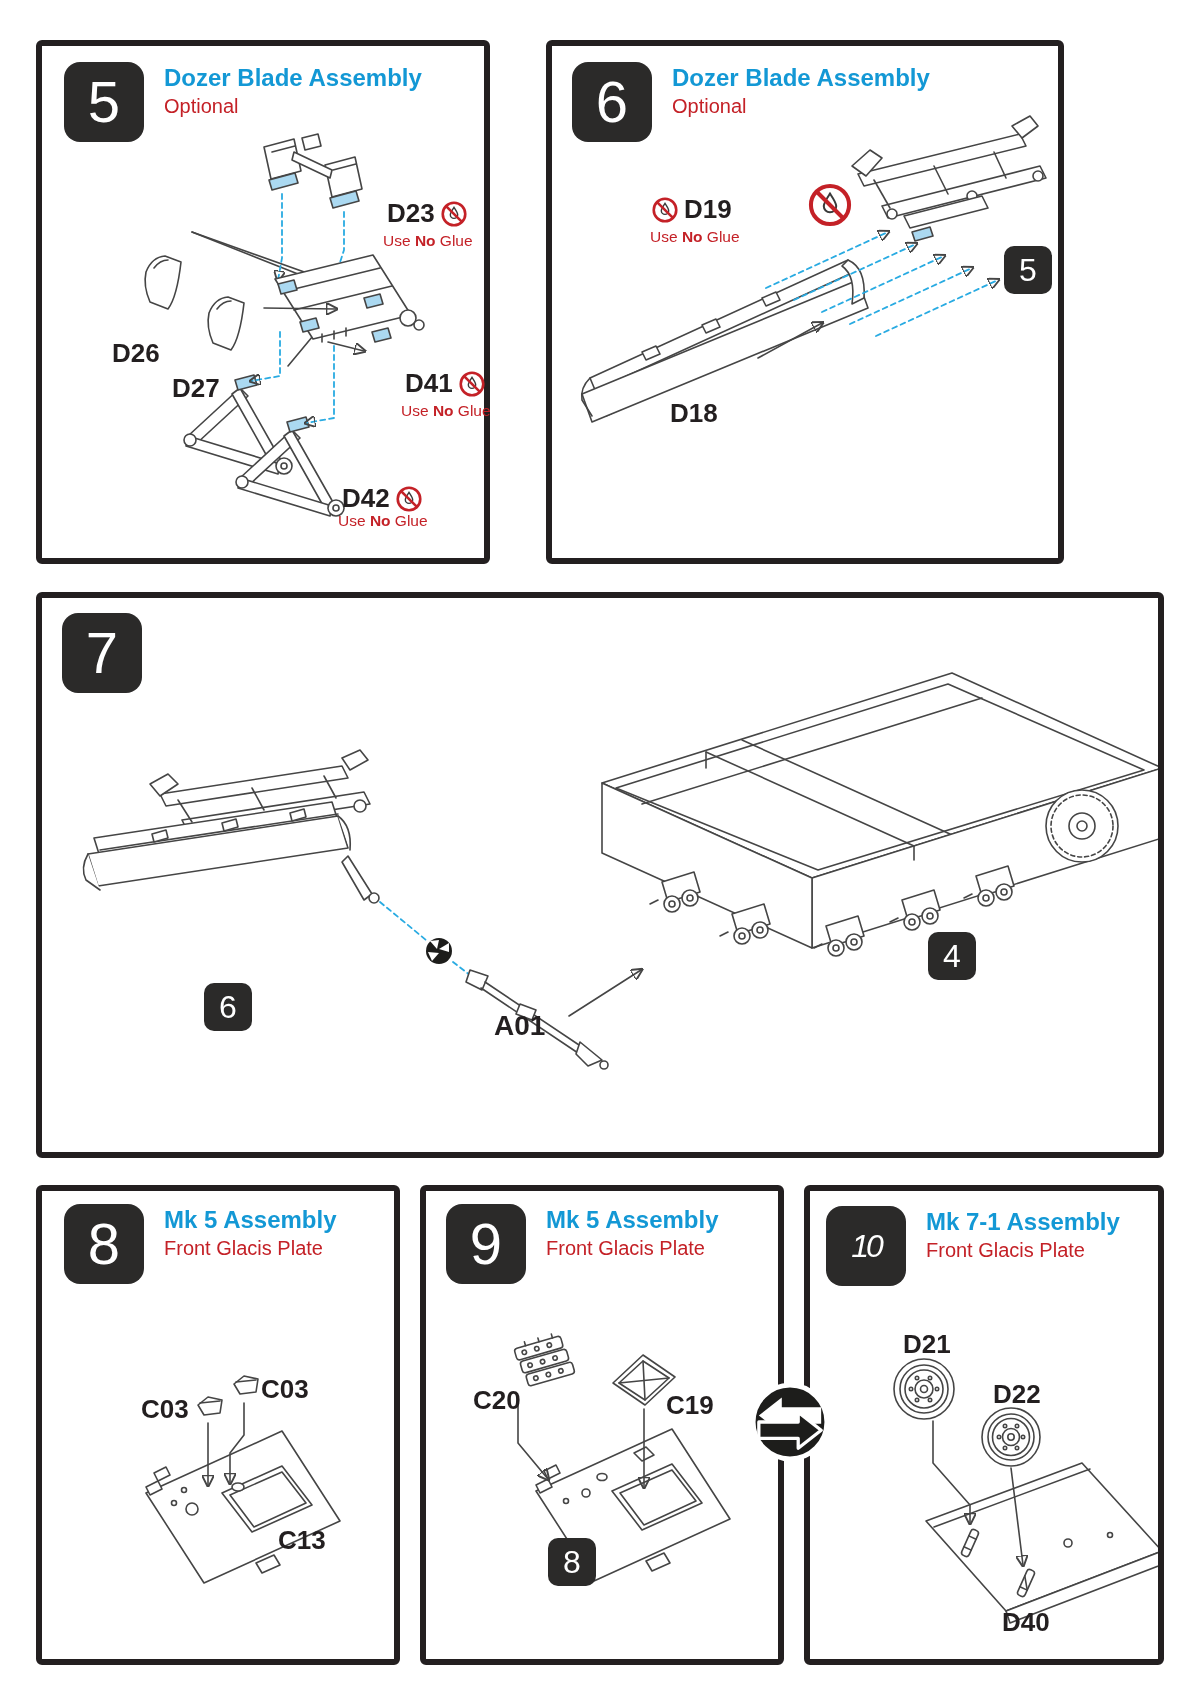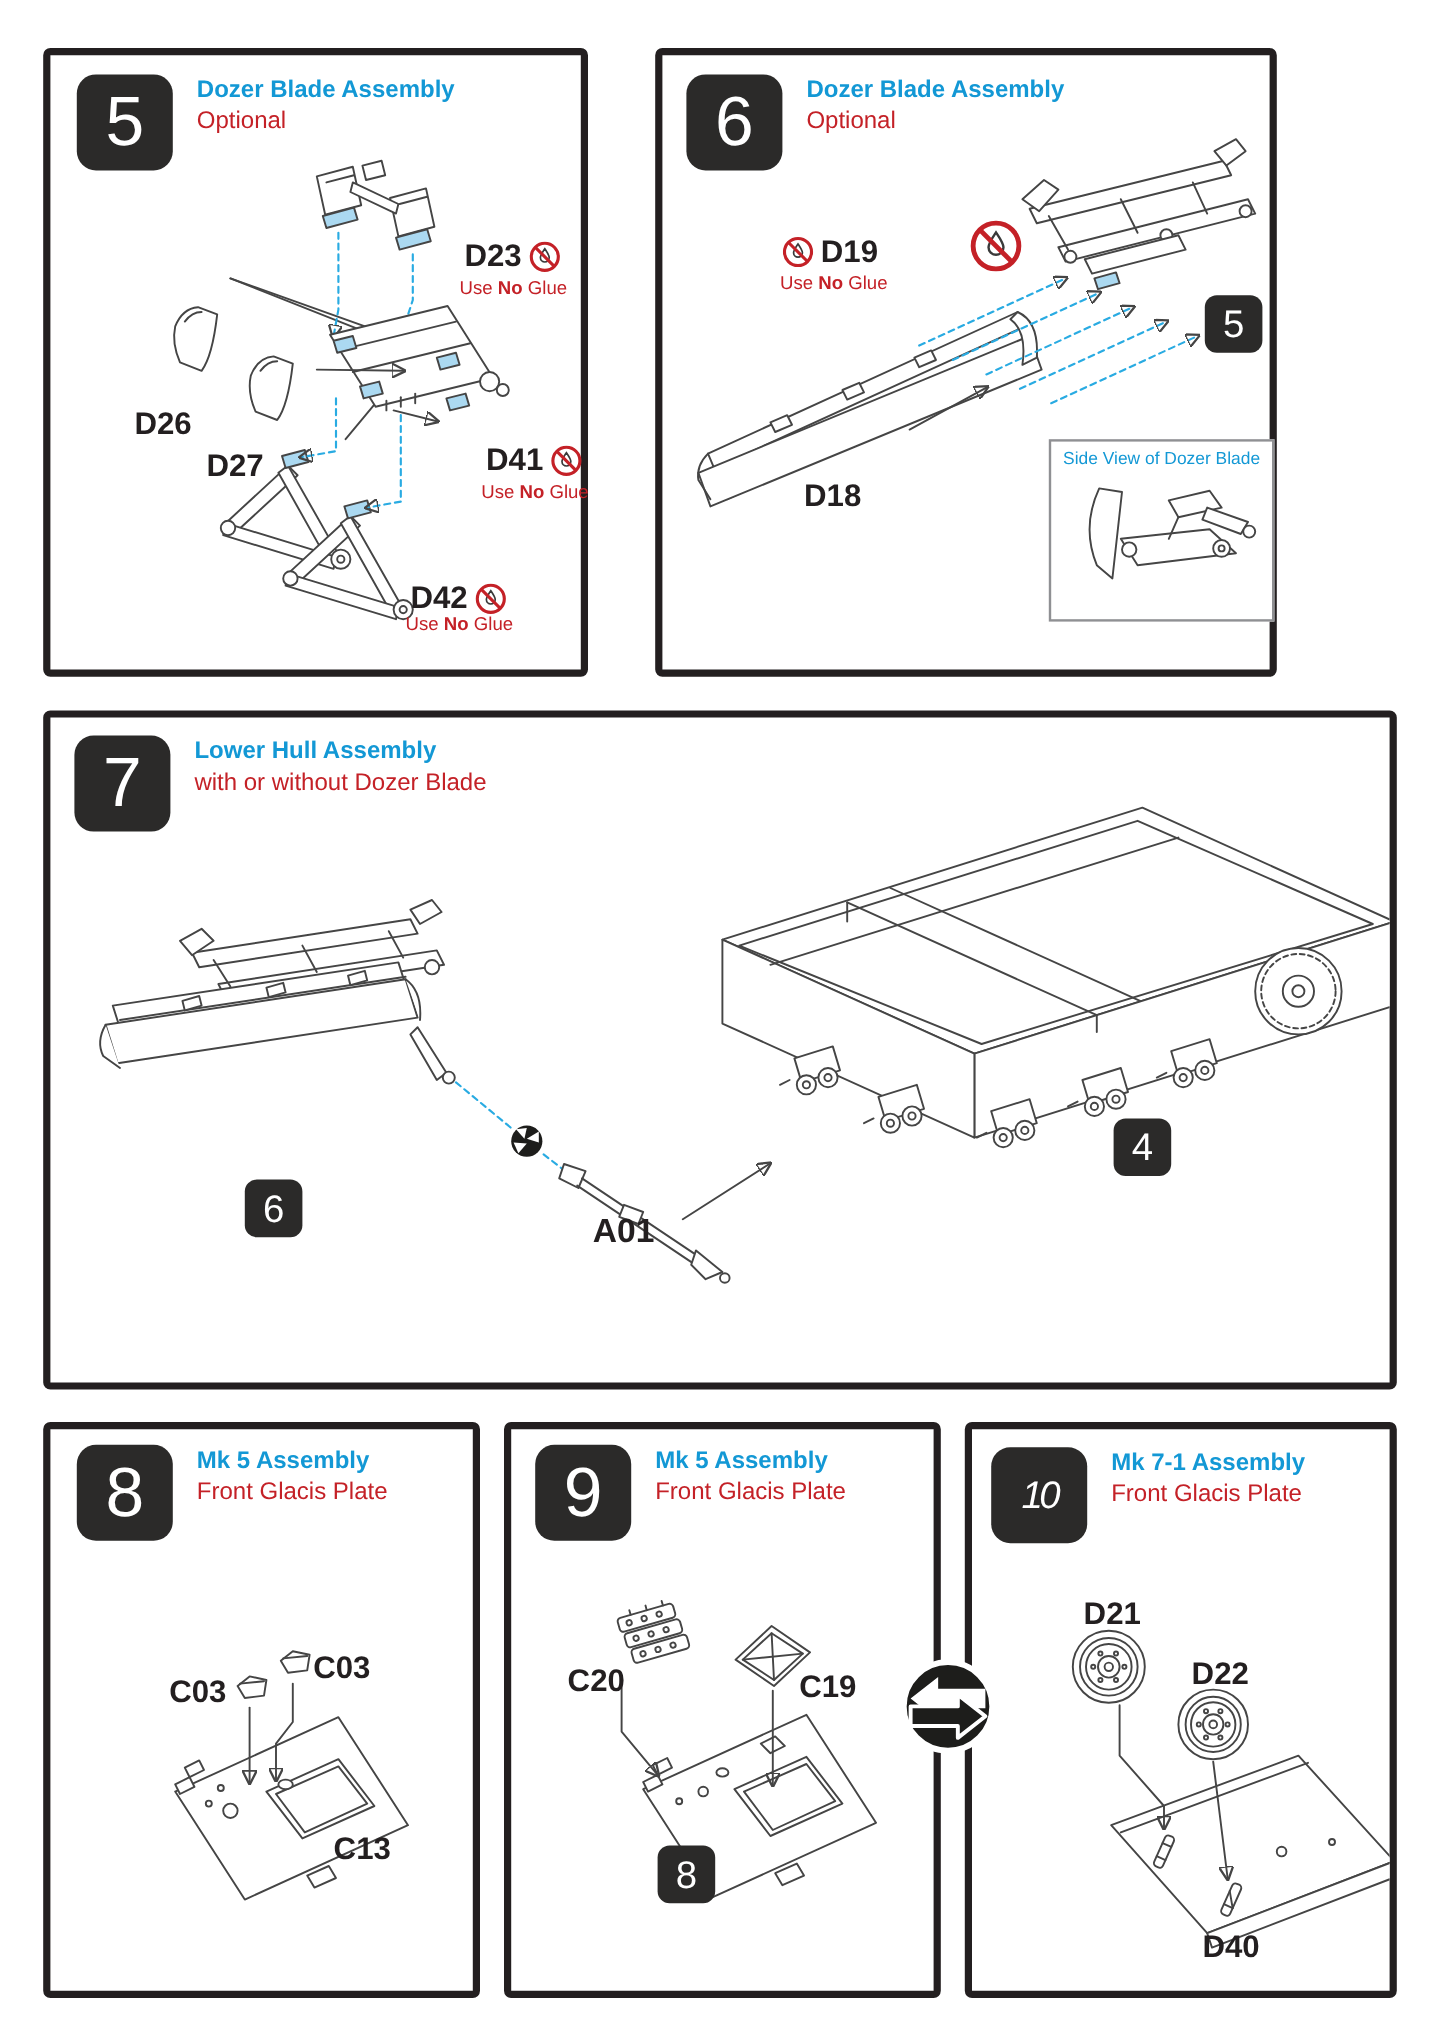--- a/index.html
+++ b/index.html
@@ -4,21 +4,21 @@
 <style>
   html,body{margin:0;padding:0;background:#fff;}
   .page{position:relative;width:1200px;height:1702px;background:#fff;overflow:hidden;
         font-family:"Liberation Sans",sans-serif;color:#231f20;}
   .panel{position:absolute;box-sizing:border-box;border:6px solid var(--panel-border,#231f20);
          border-radius:6px;background:#fff;}
   .step-header{position:absolute;display:flex;gap:20px;align-items:flex-start;}
   .step-num{width:80px;height:80px;background:var(--step-box-bg,#2b2a29);color:#fff;border-radius:16px;
             display:flex;align-items:center;justify-content:center;font-size:58px;line-height:1;}
   .step-num.wide{letter-spacing:-3px;font-size:32px;font-style:italic;}
-  .step-title{color:var(--title-blue,#1398d5);font-weight:bold;font-size:20px;line-height:1.15;margin-top:2px;}
+  .step-title{color:var(--title-blue,#1398d5);font-weight:bold;font-size:24px;line-height:1.15;margin-top:2px;}
   .step-sub{color:var(--accent-red,#c42127);font-size:20px;margin-top:3px;}
   .ref-num{position:absolute;width:48px;height:48px;background:var(--step-box-bg,#2b2a29);color:#fff;
            border-radius:10px;display:flex;align-items:center;justify-content:center;font-size:32px;}
   .part-label{position:absolute;font-weight:bold;font-size:26px;color:#231f20;white-space:nowrap;}
   .part-row{position:absolute;display:flex;align-items:center;gap:6px;text-align:center;}
   .part-row .pl{font-weight:bold;font-size:26px;color:#231f20;}
   .noglue{position:absolute;font-size:15.5px;color:var(--accent-red,#c42127);white-space:nowrap;}
   .noglue b{font-weight:bold;}
   .art{position:absolute;left:0;top:0;}
   .art line,.art path,.art polyline,.art polygon,.art circle,.art rect,.art ellipse{
@@ -214,43 +214,25 @@
     <svg style="position:absolute;left:256px;top:137px;" width="44" height="44" viewBox="0 0 24 24">
       <circle cx="12" cy="12" r="10.4" fill="#fff" stroke="#c42127" stroke-width="2.2"></circle>
       <path d="M12 5.8 C10 8.8 8.6 10.8 8.6 12.6 a3.4 3.4 0 0 0 6.8 0 C15.4 10.8 14 8.8 12 5.8 Z" fill="#fff" stroke="#3a3a3a" stroke-width="1.1"></path>
       <line x1="4.9" y1="4.9" x2="19.1" y2="19.1" stroke="#c42127" stroke-width="2.2"></line>
     </svg>
 
     <div class="ref-num" style="left:452px;top:200px;">5</div>
 
     <span class="part-label" style="left:118px;top:352px;">D18</span>
 
-    <div class="inset" style="left:322px;top:320px;width:188px;height:152px;">
-      <div class="inset-title">Side View of Dozer Blade</div>
-      <svg width="180" height="112" viewBox="0 0 180 112" class="art" style="position:static;">
-        <path class="fw" d="M38,16 q-15,32 -2,64 l13,11 l8,-72 Z"></path>
-        <polygon class="fw" points="56,58 130,50 152,70 70,80"></polygon>
-        <circle class="fw" cx="63" cy="67" r="6"></circle>
-        <circle class="fw" cx="140" cy="66" r="7"></circle>
-          <circle cx="140" cy="66" r="2.5"></circle>
-        <polygon class="fw" points="96,26 130,18 140,32 104,40"></polygon>
-        <line x1="104" y1="40" x2="96" y2="58"></line>
-        <polygon class="fw" points="128,32 162,44 156,54 124,42"></polygon>
-        <circle class="fw" cx="163" cy="52" r="5"></circle>
-      </svg>
-    </div>
   </div>
 
   <div class="panel" style="left:36px;top:592px;width:1128px;height:566px;">
     <div class="step-header" style="left:20px;top:15px;">
       <div class="step-num">7</div>
-      <div>
-        <div class="step-title">Lower Hull Assembly</div>
-        <div class="step-sub">with or without Dozer Blade</div>
-      </div>
     </div>
 
     <svg class="art" width="1116" height="554" viewBox="0 0 1116 554">
       <defs>
         <marker id="m7b" viewBox="0 0 10 10" refX="8" refY="5" markerWidth="7.5" markerHeight="7.5" orient="auto">
             <path d="M0,0L10,5L0,10Z" fill="#231f20" stroke="none"></path>
           </marker>
       </defs>
 
       <polygon class="fw" points="118,196 300,168 306,180 124,208"></polygon>

